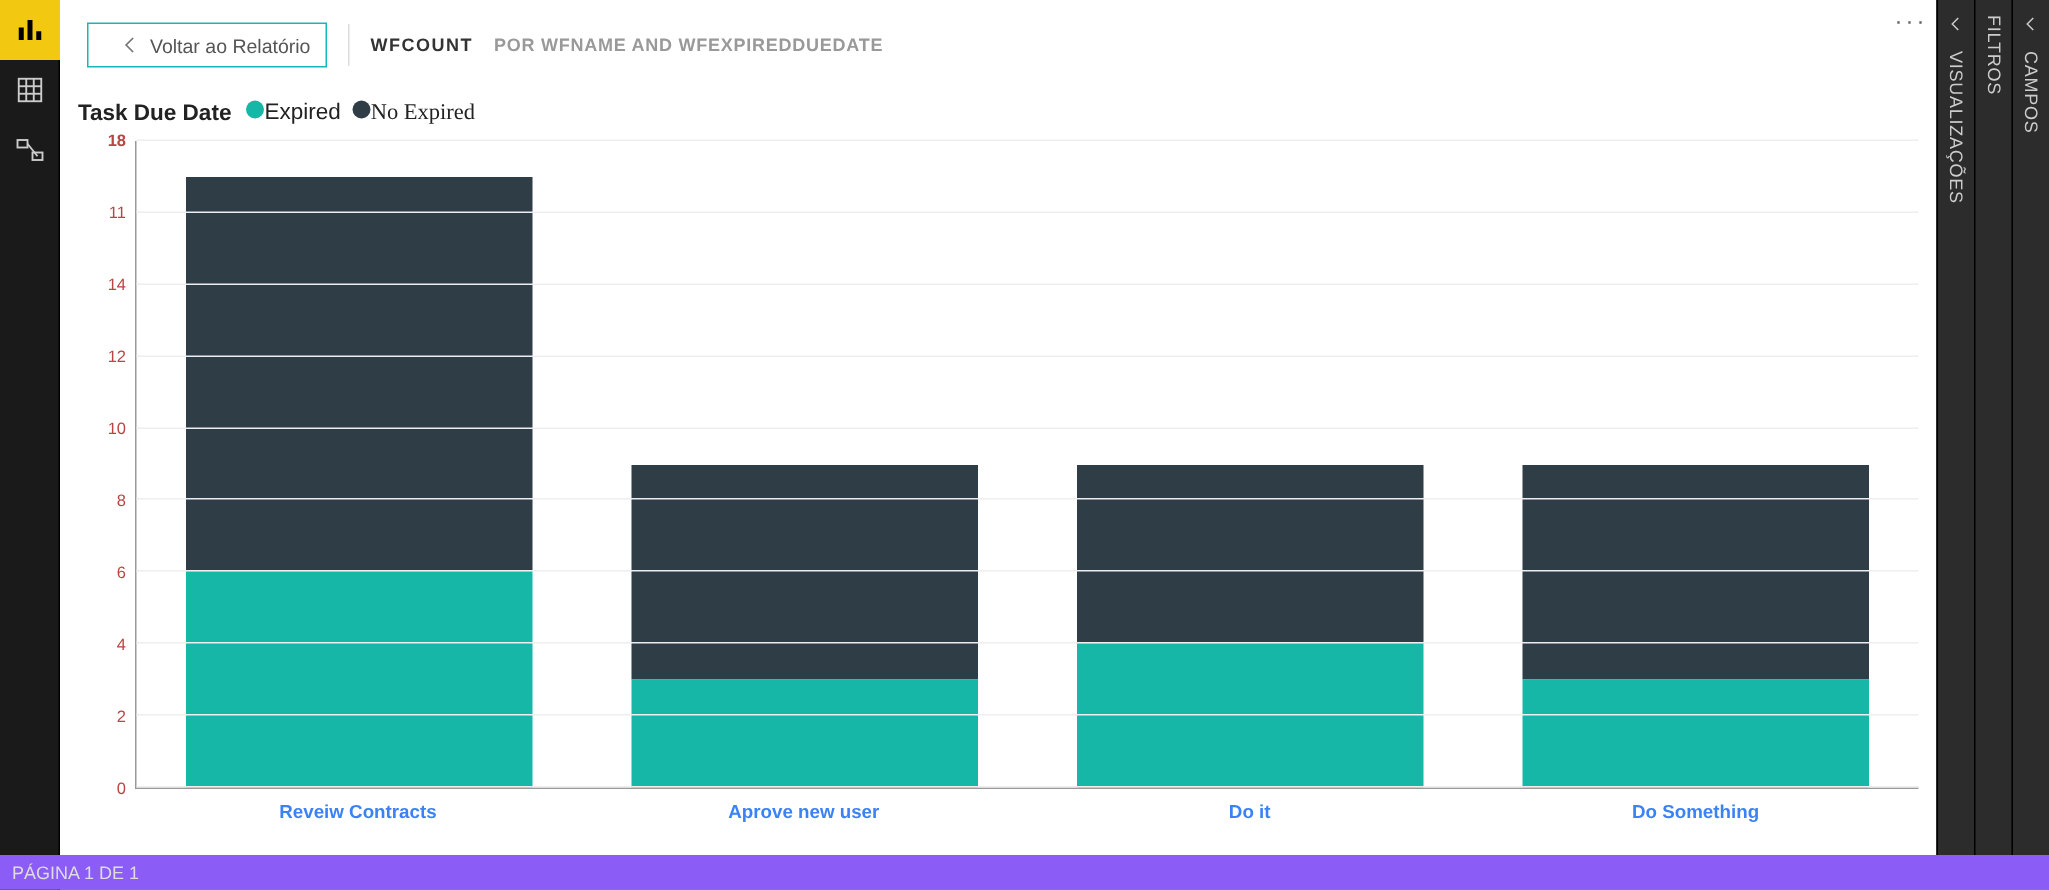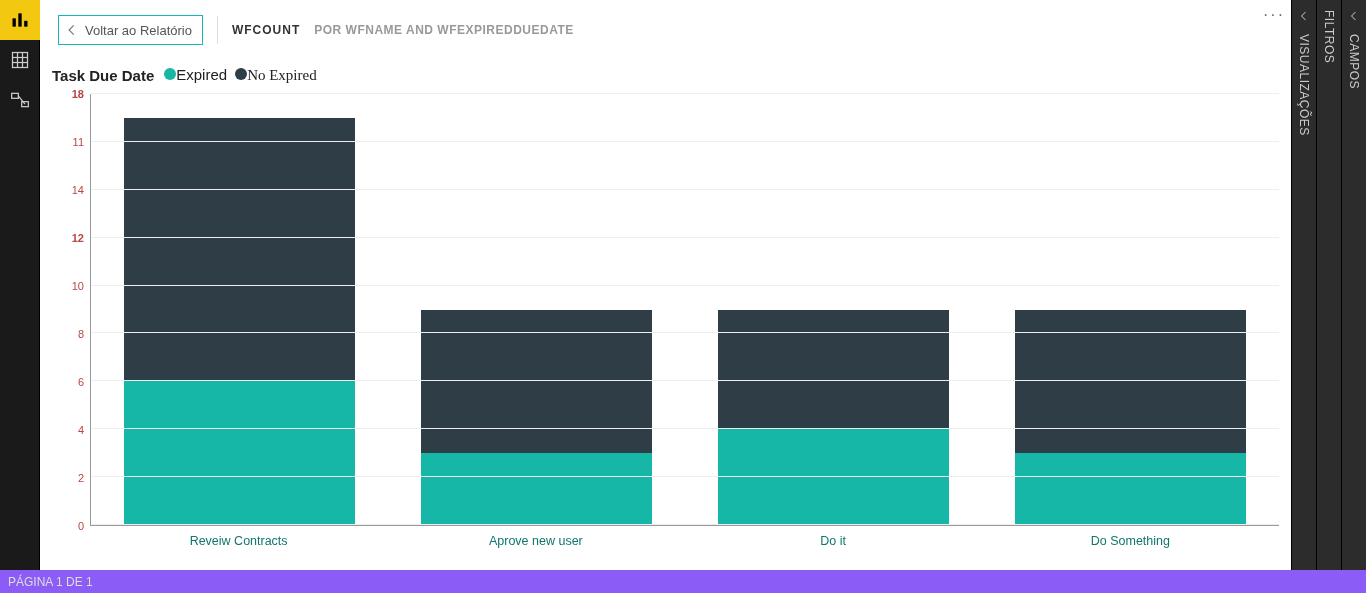--- a/index.html
+++ b/index.html
@@ -47,21 +47,21 @@
     display: flex;
     align-items: center;
     padding: 0 18px;
     gap: 14px;
   }
   .back-btn {
     border: 1px solid #15b7bb;
     color: #555;
     background: #fff;
     height: 30px;
-    padding: 0 10px 0 6px;
+    padding: 0 10px 0 21px;
     display: flex; align-items: center; gap: 6px;
     font-size: 13px;
     cursor: pointer;
   }
   .back-btn svg{ width:14px; height:14px; }
   .vdiv { width:1px; height:28px; background:#ddd; }
   .hdr-main { font-size: 12px; font-weight: 700; color:#333; letter-spacing: 1px; text-transform: uppercase;}
   .hdr-sub  { font-size: 12px; font-weight: 600; color:#999; letter-spacing: .5px; text-transform: uppercase;}
 
   .more-dots {
@@ -91,21 +91,21 @@
   .plot-area {
     position:absolute; left:42px; right:4px; top:0; bottom:34px;
     border-left:1px solid #999; border-bottom:1px solid #999;
   }
   .grid-line { position:absolute; left:0; right:0; height:1px; background:#eee; }
   .bars { position:absolute; left:0; right:0; top:0; bottom:0; display:flex; }
   .bar-slot { flex:1; display:flex; align-items:flex-end; justify-content:center; position:relative; }
   .bar { width:78%; position:relative; }
   .seg { width:100%; display:block; }
   .x-labels { position:absolute; left:42px; right:4px; bottom:0; height:34px; display:flex; }
-  .x-label { flex:1; text-align:center; font-size:12.5px; color:#0f766e; padding-top:8px; }
+  .x-label { flex:1; text-align:center; font-size:12.5px; color:#3b82f6; padding-top:8px;font-weight:bold; }
 
   
   .statusbar {
     position:absolute; left:0; right:0; bottom:0; height:23px;
     background:#8b5cf6; color:#ddd; font-size:12px;
     display:flex; align-items:center; padding:0 8px;
   }
 
   
   .right-panes {
@@ -178,21 +178,21 @@
     </div>
 
     <div class="plot">
       <div class="y-axis" id="y-axis">
           <div class="y-tick" style="bottom: 0%; transform: translateY(50%);">0</div>
           <div class="y-tick" style="bottom: 11.1111%; transform: translateY(50%);">2</div>
           <div class="y-tick" style="bottom: 22.2222%; transform: translateY(50%);">4</div>
           <div class="y-tick" style="bottom: 33.3333%; transform: translateY(50%);">6</div>
           <div class="y-tick" style="bottom: 44.4444%; transform: translateY(50%);">8</div>
           <div class="y-tick" style="bottom: 55.5556%; transform: translateY(50%);">10</div>
-          <div class="y-tick" style="bottom: 66.6667%; transform: translateY(50%); font-weight: bold;">12</div>
+          <div class="y-tick" style="bottom: 66.6667%; transform: translateY(50%);">12</div>
           <div class="y-tick" style="bottom: 77.7778%; transform: translateY(50%);">14</div>
           <div class="y-tick" style="bottom: 88.8889%; transform: translateY(50%);">11</div>
           <div class="y-tick" style="bottom: 100%; transform: translateY(50%); font-weight: bold;">18</div>
         </div>
       <div class="plot-area" id="plot-area">
         <div class="bars" id="bars">
             <div class="bar-slot">
               <div class="bar" style="height: 94.4444%;">
                 <span class="seg" style="background: rgb(47, 61, 70); height: 64.7059%;"></span>
                 <span class="seg" style="background: rgb(22, 183, 167); height: 35.2941%;"></span>

